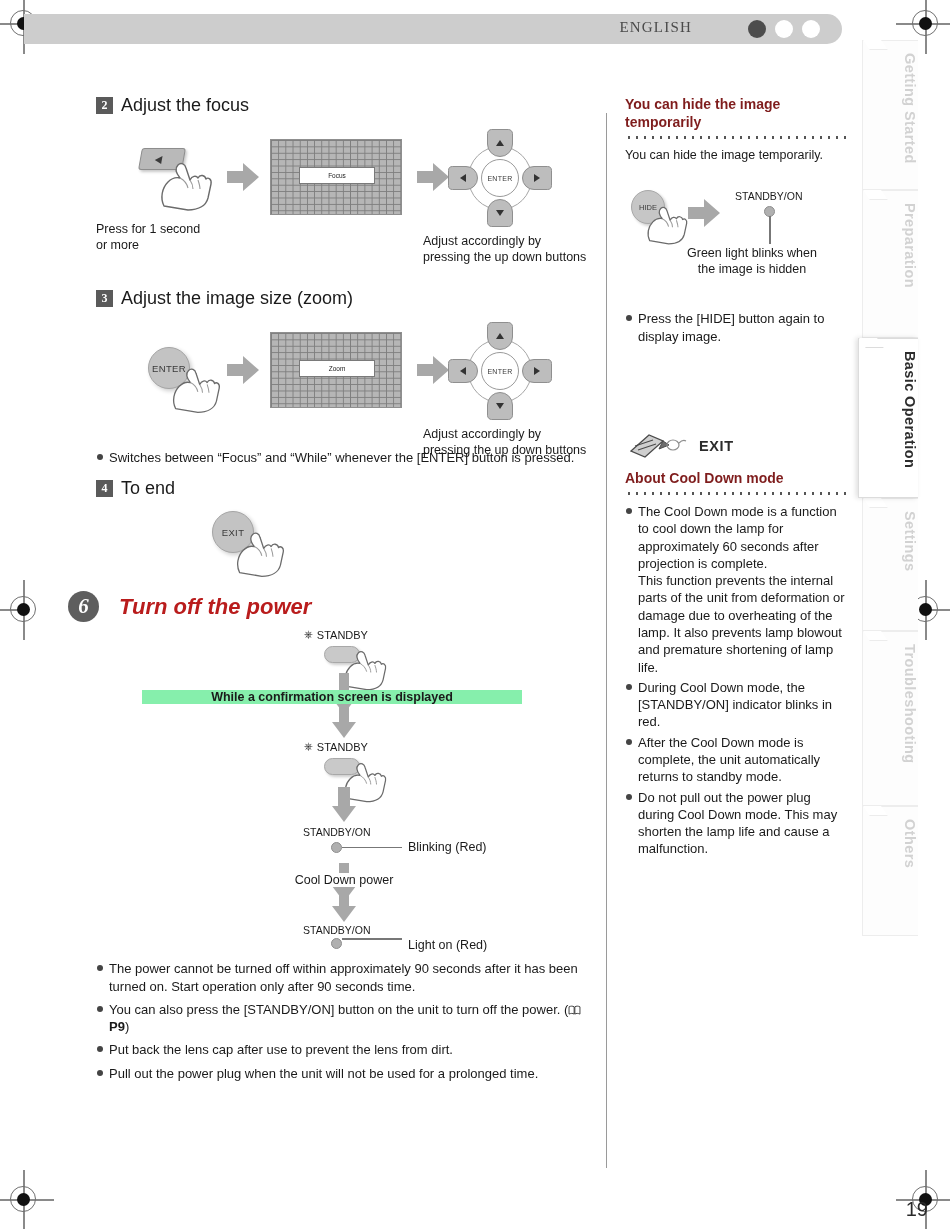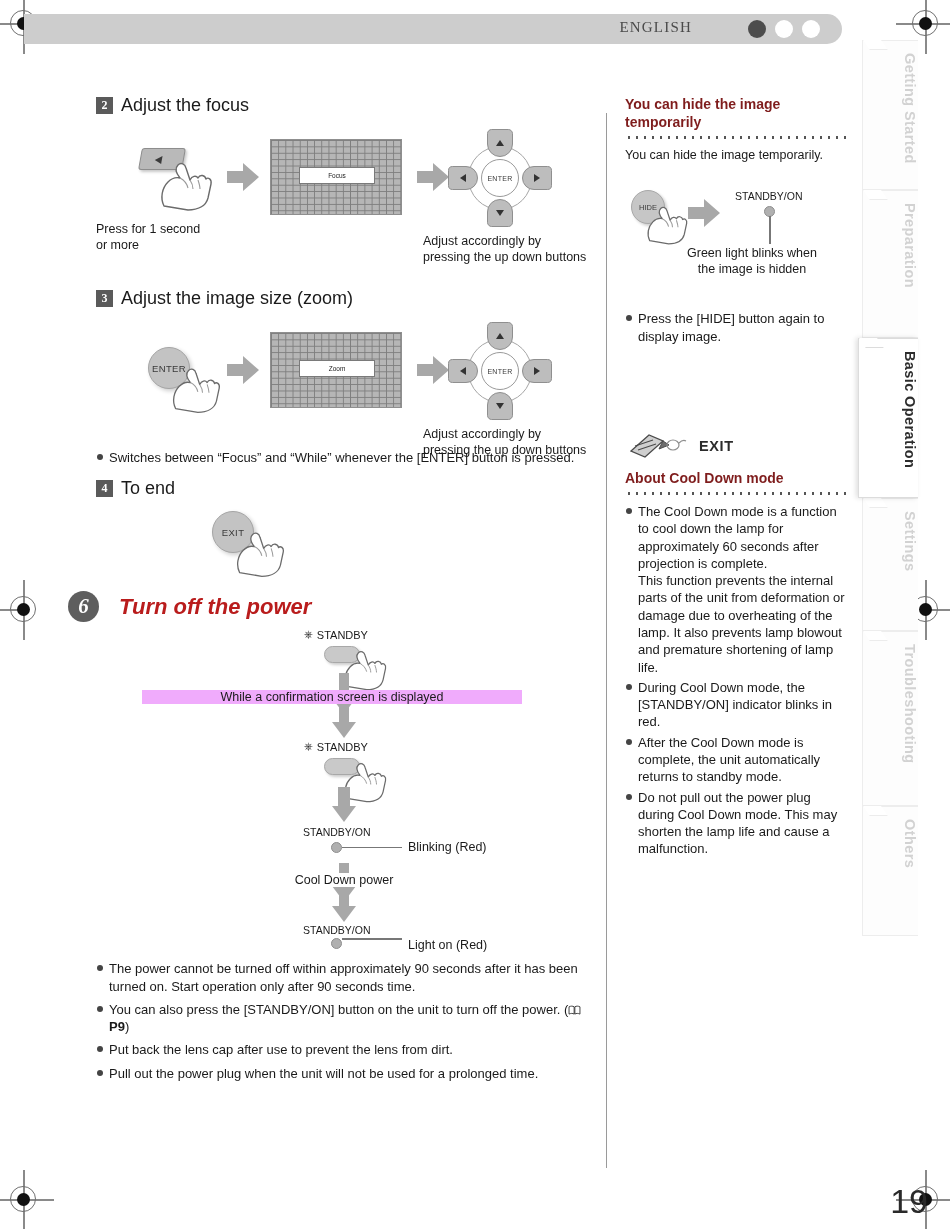--- a/index.html
+++ b/index.html
@@ -238,21 +238,21 @@
   .tab.active .tab-label { color: #2d2d2d; }
   .tab .notch {
     position: absolute; left: 0; top: -1px; width: 18px; height: 10px;
     background: #fff; border-bottom: 1px solid #ececec;
     transform: skewX(34deg); transform-origin: top left;
   }
   .tab.active .notch { border-bottom-color: #dcdcdc; }
 
   .page-no {
     position: absolute; right: 22px; bottom: 8px;
-    font-size: 34px; color: #2a2a2a; font-family: "Liberation Sans", sans-serif;
+    font-size: 20px; color: #2a2a2a; font-family: "Liberation Sans", sans-serif;
   }
 
   .book-glyph {
     display: inline-block; width: 13px; height: 10px;
     vertical-align: -1px; position: relative;
   }
   .pref { font-weight: bold; }
 </style>
 </head>
 <body>
@@ -454,21 +454,21 @@
                    C34 16 38 15 40 18 C42 14 47 15 48 19 C50 17 54 19 53 24 L50 38 C48 46 40 50 30 50 Z" fill="#ffffff" stroke="#6b6b6b" stroke-width="1.5" stroke-linejoin="round"></path>
           <path d="M22 18 C26 20 29 24 30 28" fill="none" stroke="#9a9a9a" stroke-width="1.2"></path>
           <path d="M32 20 C34 23 35 26 35 29" fill="none" stroke="#9a9a9a" stroke-width="1.2"></path>
           <path d="M40 20 C41 23 42 26 42 29" fill="none" stroke="#9a9a9a" stroke-width="1.2"></path>
         </svg>
       </div>
 
       <svg class="arrow-d" style="left:235px; top:44px; height:44px;" viewBox="0 0 26 44">
         <path d="M8 1 H18 V26 H25 L13 42 L1 26 H8 Z" fill="#a8a8a8"></path>
       </svg>
-      <div class="sm-cap" style="position:absolute; left:46px; top:62px; width:380px; text-align:center; background:#f0abfc;">While a confirmation screen is displayed</div>
+      <div class="sm-cap" style="position:absolute; left:46px; top:62px; width:380px; text-align:center; background:#86efac;font-weight:bold;">While a confirmation screen is displayed</div>
 
       <svg class="arrow-d" style="left:235px; top:78px; height:34px;" viewBox="0 0 26 34">
         <path d="M8 1 H18 V16 H25 L13 32 L1 16 H8 Z" fill="#a8a8a8"></path>
       </svg>
 
       <div style="position:absolute; left:208px; top:112px;" class="lbl-standby">
         <span class="pwr-glyph">⎈</span>
         <span>STANDBY</span>
       </div>
       <div style="position:absolute; left:228px; top:130px;">

